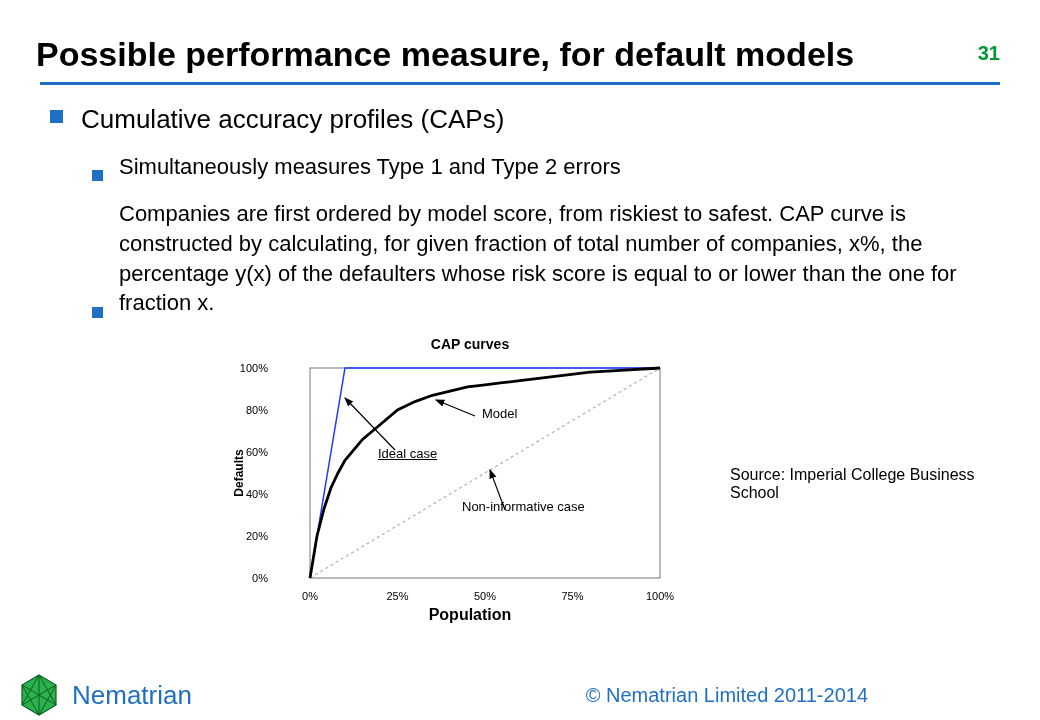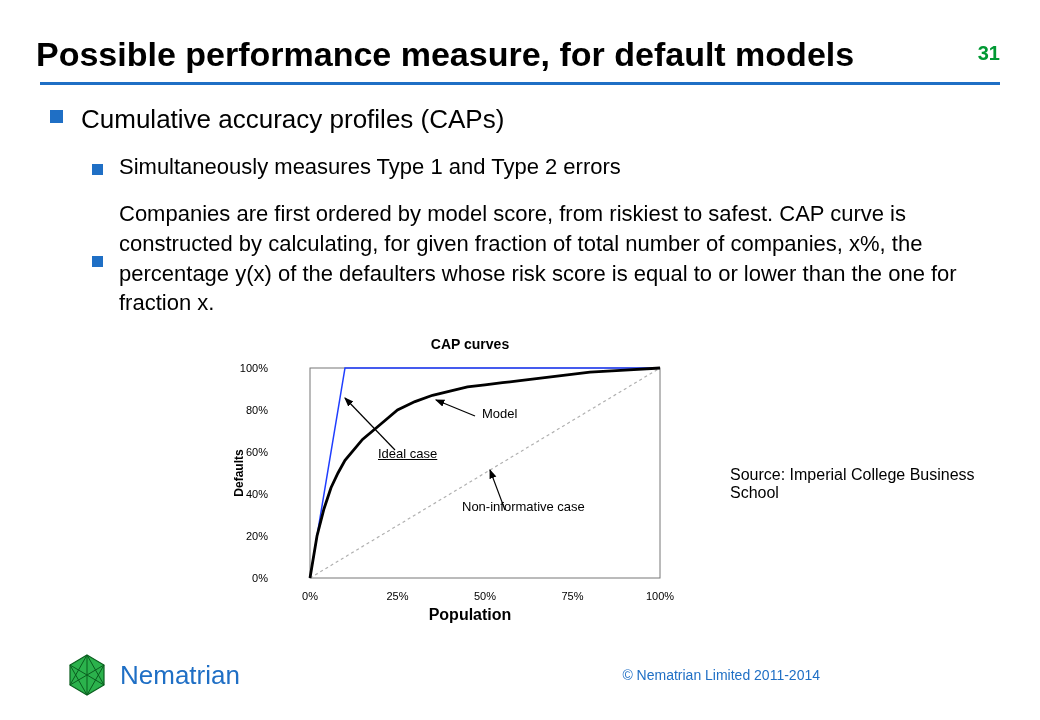--- a/index.html
+++ b/index.html
@@ -42,21 +42,21 @@
   .content {
     padding: 18px 50px 0 50px;
   }
   .b1 {
     display: flex;
     align-items: flex-start;
     margin-bottom: 16px;
   }
   .b2 {
     display: flex;
-    align-items: center;
+    align-items: flex-end;
     margin: 8px 0 18px 42px;
   }
   .bullet-sq {
     flex: 0 0 auto;
     width: 13px;
     height: 13px;
     background: #1f6fc5;
     margin-top: 7px;
     margin-right: 18px;
   }
@@ -132,37 +132,37 @@
   .source {
     position: absolute;
     left: 460px;
     top: 130px;
     font-size: 16px;
     color: #000;
   }
   .footer {
     position: absolute;
     left: 0;
-    bottom: 20px;
+    bottom: 0;
     width: 884px;
     height: 50px;
     box-sizing: border-box;
-    padding: 0 64px;
+    padding: 0 16px;
     display: flex;
     align-items: center;
     justify-content: space-between;
   }
   .brand-left { display: flex; align-items: center; }
   .brand-name {
     font-size: 26px;
     color: #1f6fc5;
     margin-left: 10px;
   }
   .copyright {
-    font-size: 14px;
+    font-size: 20px;
     color: #1f6fc5;
   }
   svg.plot { position: absolute; left: 0; top: 0; }
 </style>
 </head>
 <body>
 
 <div class="slide">
 
   <div class="header">

